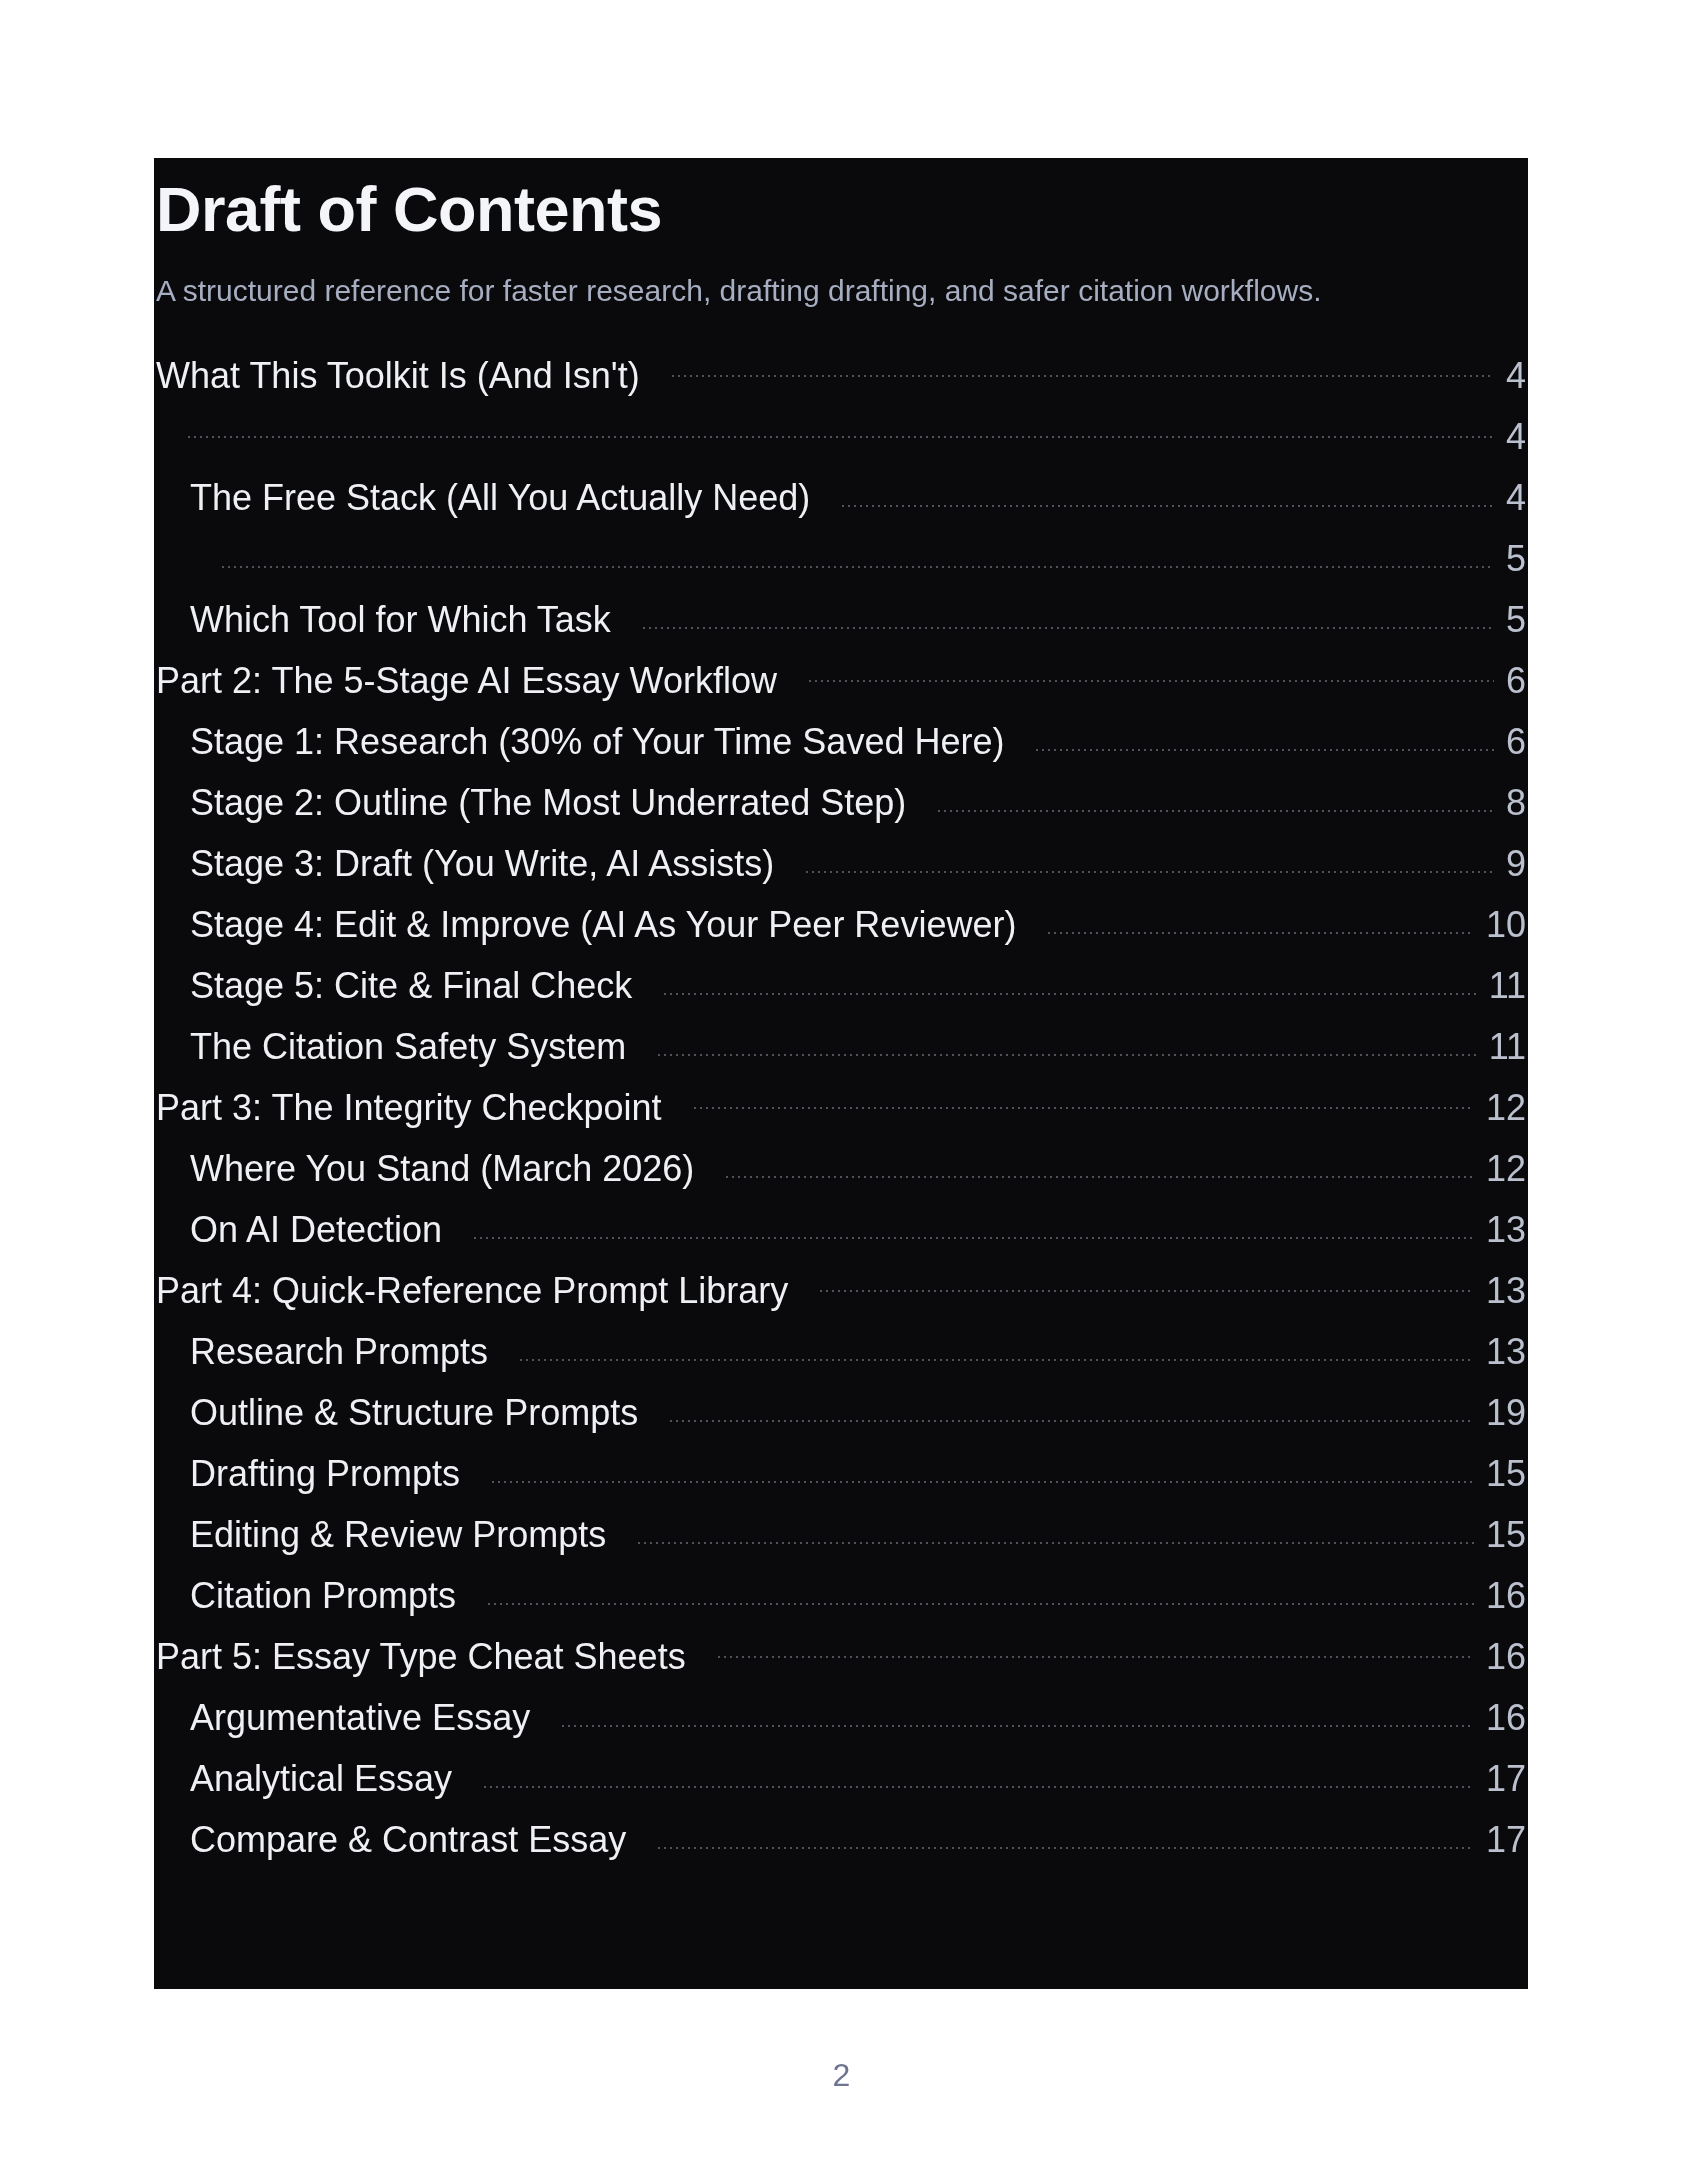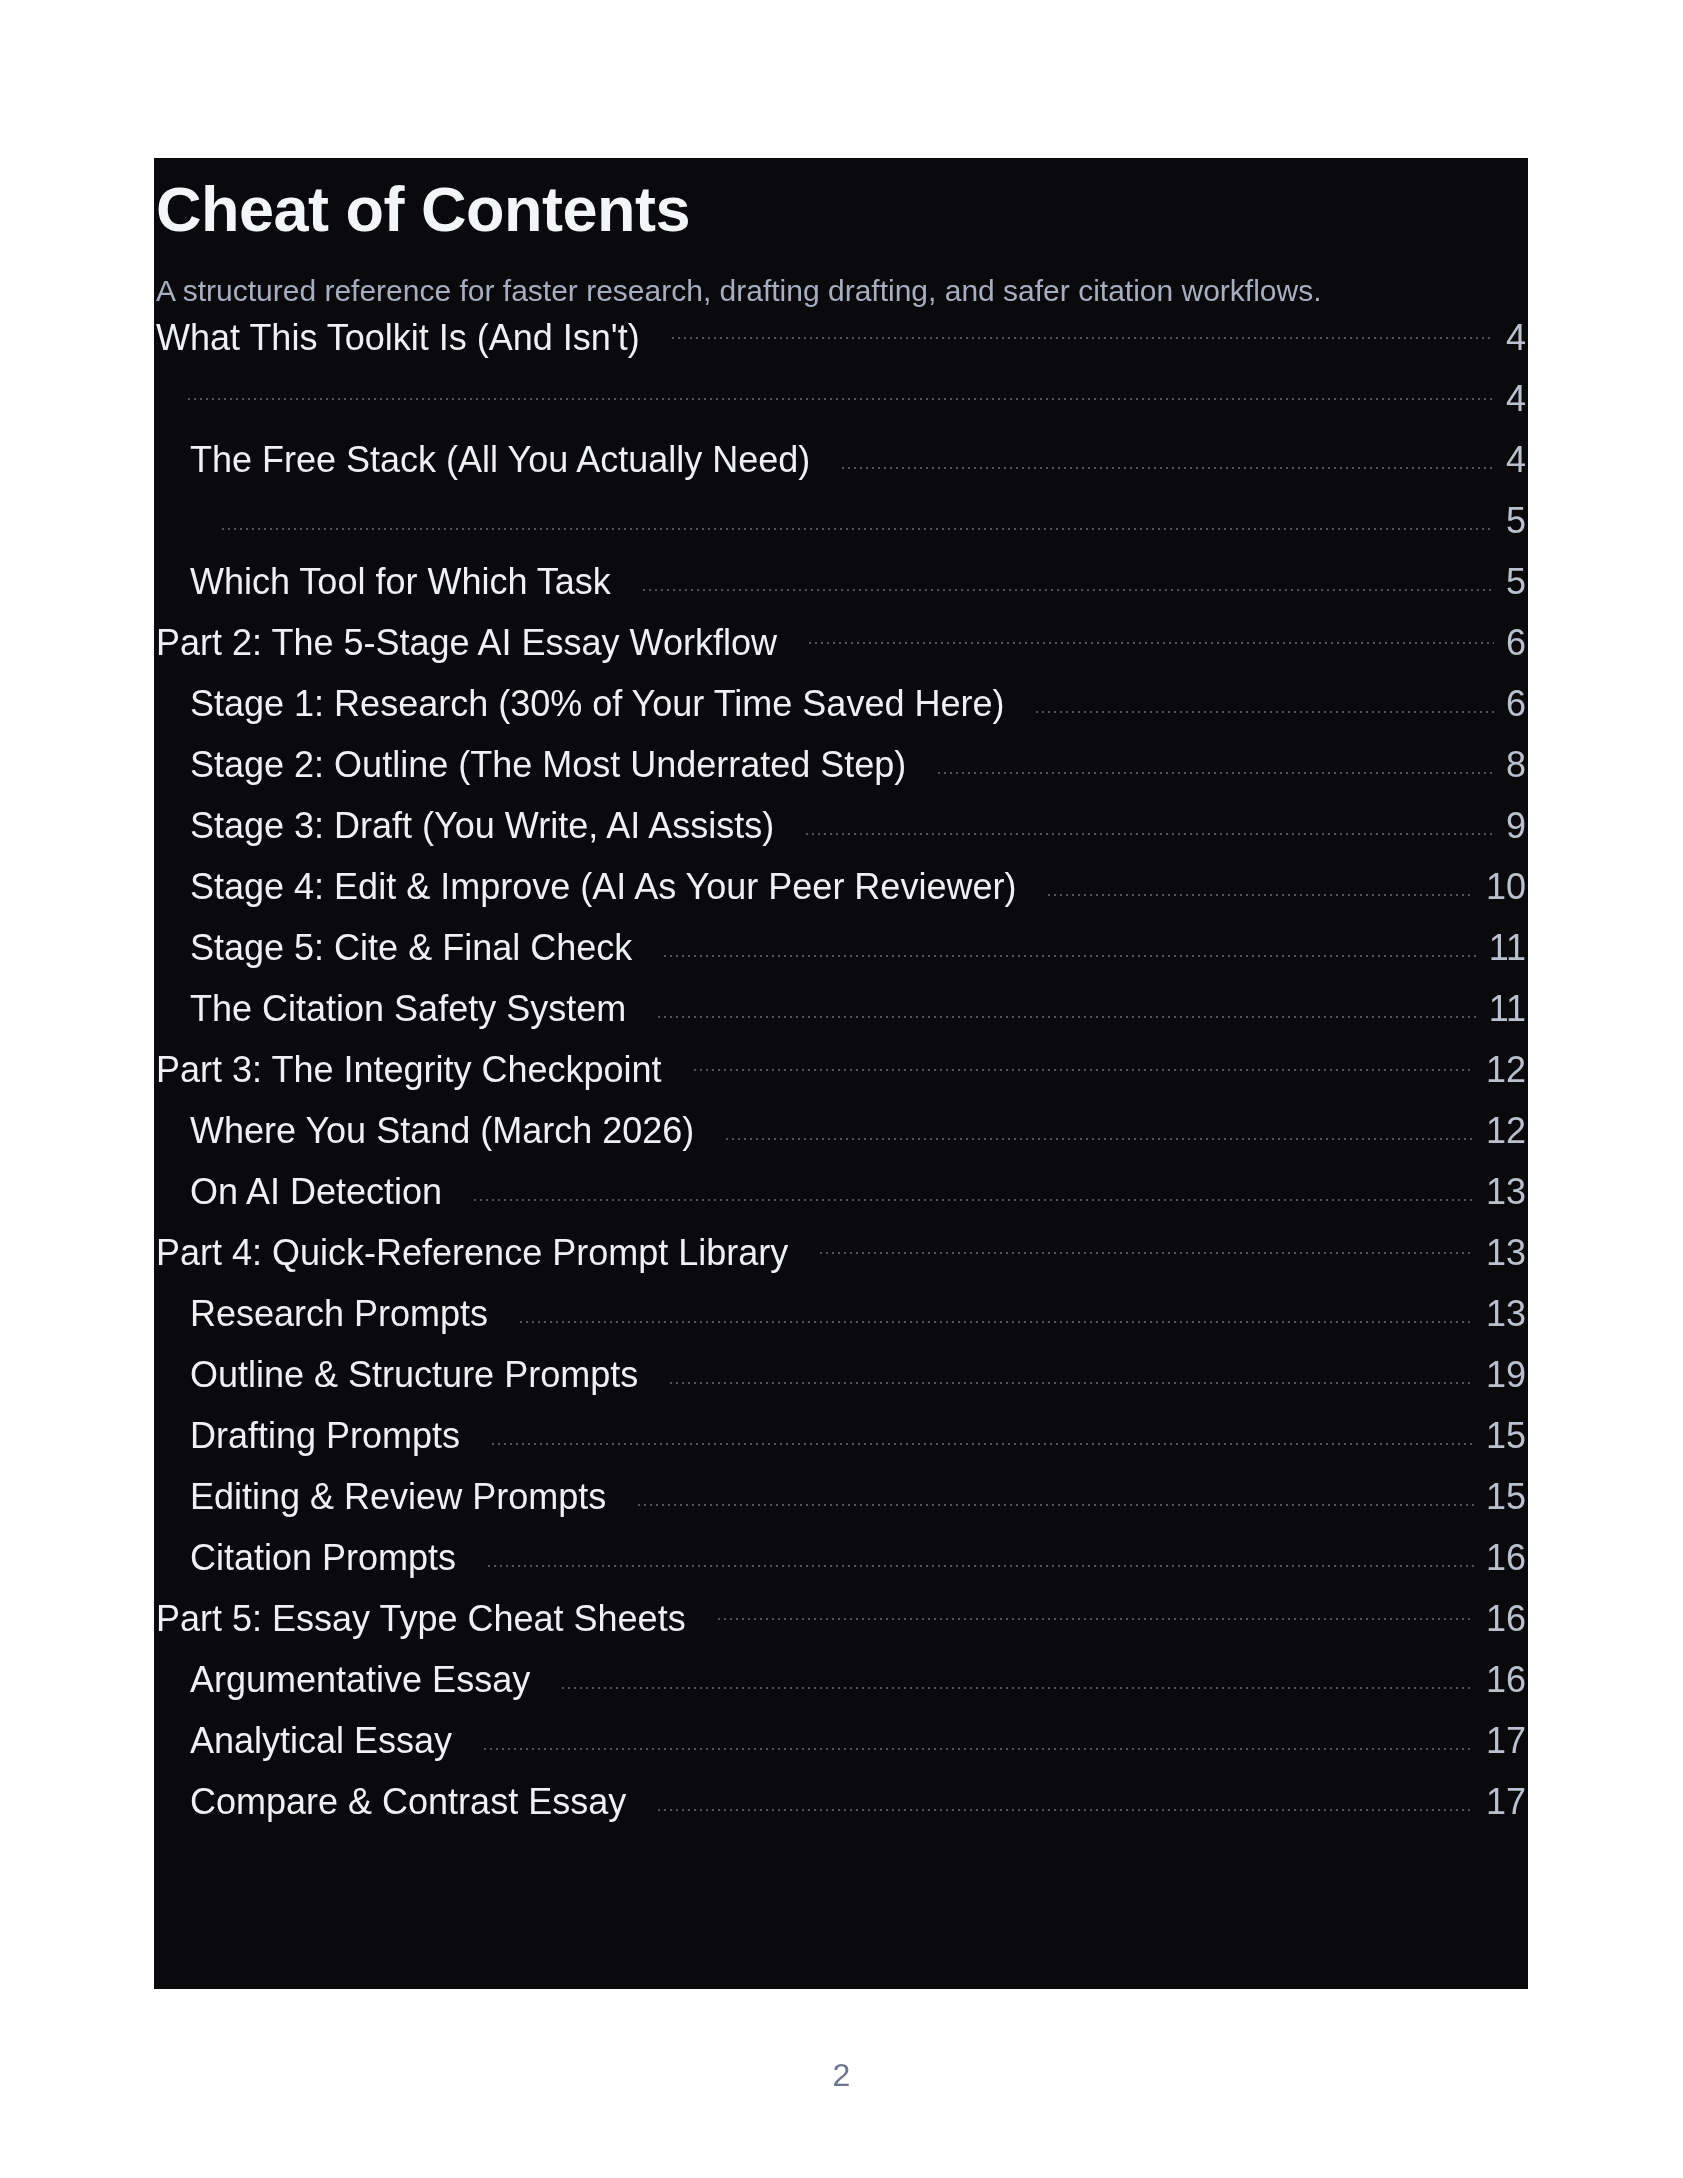--- a/index.html
+++ b/index.html
@@ -36,20 +36,21 @@
     letter-spacing: -0.5px;
   }
   .doc-subtitle {
     margin-top: 16px;
     width: 1233px;
     font-size: 30px;
     line-height: 55px;
     color: var(--subtitle-color);
   }
   .toc-list {
+    margin-top: 38px;
     list-style: none;
   }
   .toc-row {
     display: flex;
     align-items: baseline;
     font-size: 36px;
     line-height: 40px;
     color: var(--entry-color);
     margin-bottom: 21px;
     cursor: pointer;
@@ -81,21 +82,21 @@
     text-align: center;
     font-size: 32px;
     line-height: 40px;
     color: var(--footer-page-number-color);
   }
 </style>
 </head>
 <body>
 
 <div class="toc-panel">
-  <h1 class="doc-title">Cheat of Contents</h1>
+  <h1 class="doc-title">Draft of Contents</h1>
   <p class="doc-subtitle">A structured reference for faster research, drafting drafting, and safer citation workflows.</p>
   <ul class="toc-list">
       <li class="toc-row">
     <span class="label">What This Toolkit Is (And Isn't)</span>
     <span class="leader"></span>
     <span class="pagenum">4</span>
   </li>
       <li class="toc-row sec">
     <span class="leader"></span>
     <span class="pagenum">4</span>

